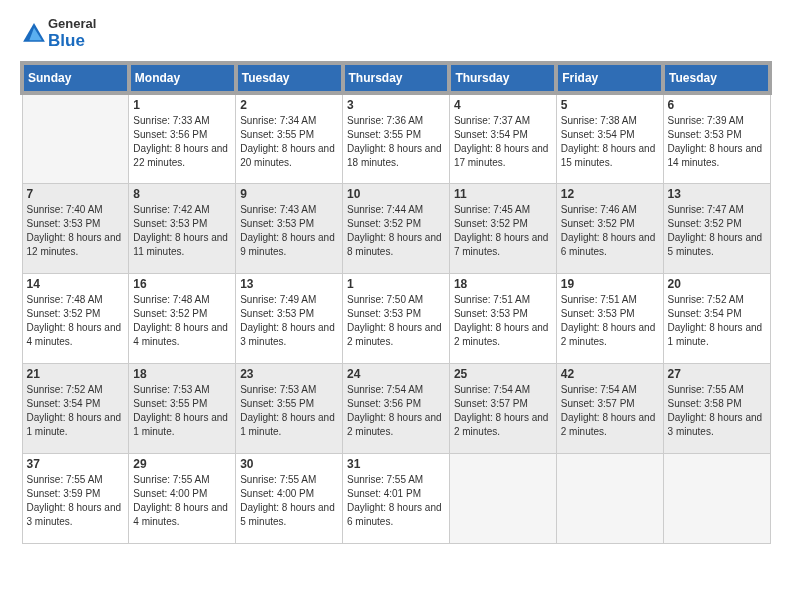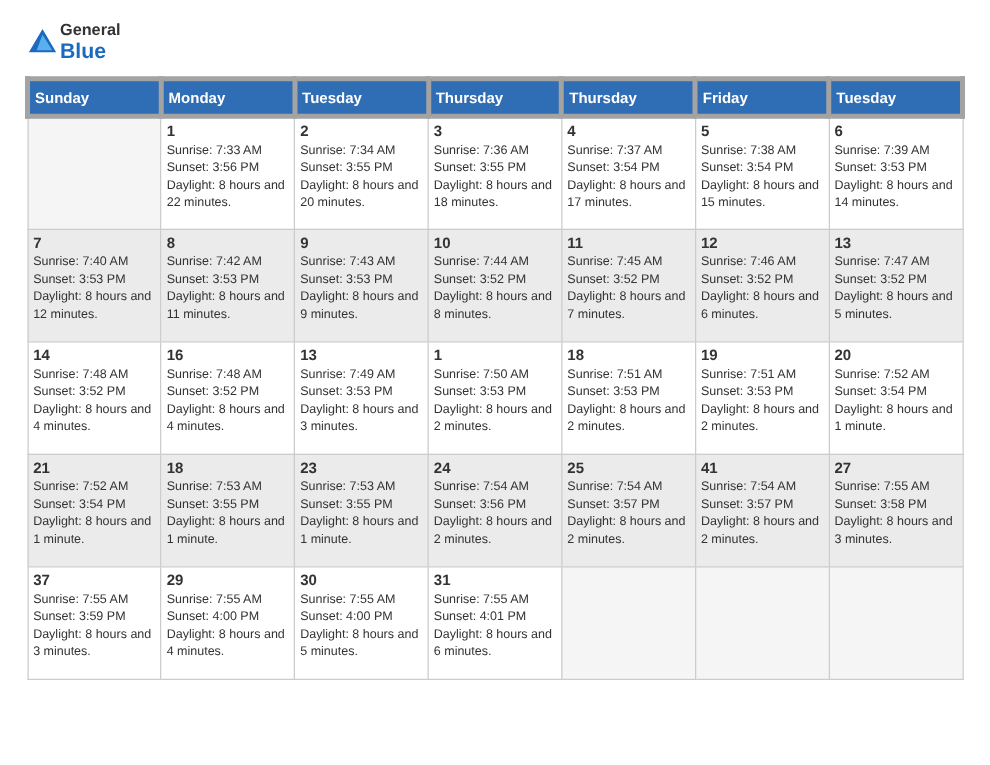--- a/index.html
+++ b/index.html
@@ -210,21 +210,21 @@
         </td>
         <td>
           <span class="day-number">24</span>
           <div class="cell-info">Sunrise: 7:54 AM<br>Sunset: 3:56 PM<br>Daylight: 8 hours and 2 minutes.</div>
         </td>
         <td>
           <span class="day-number">25</span>
           <div class="cell-info">Sunrise: 7:54 AM<br>Sunset: 3:57 PM<br>Daylight: 8 hours and 2 minutes.</div>
         </td>
         <td>
-          <span class="day-number">41</span>
+          <span class="day-number">42</span>
           <div class="cell-info">Sunrise: 7:54 AM<br>Sunset: 3:57 PM<br>Daylight: 8 hours and 2 minutes.</div>
         </td>
         <td>
           <span class="day-number">27</span>
           <div class="cell-info">Sunrise: 7:55 AM<br>Sunset: 3:58 PM<br>Daylight: 8 hours and 3 minutes.</div>
         </td>
       </tr>
       <tr>
         <td>
           <span class="day-number">37</span>

